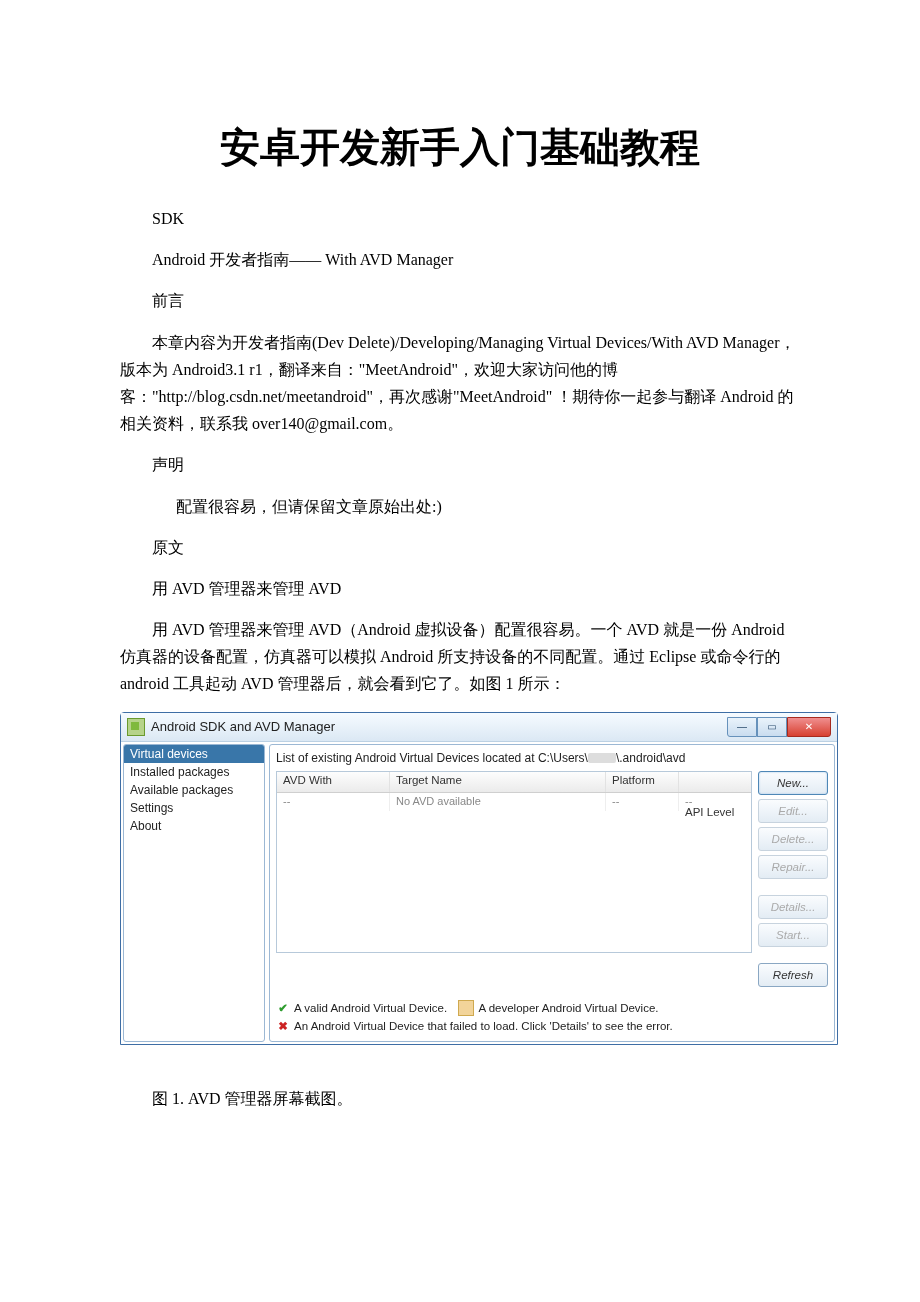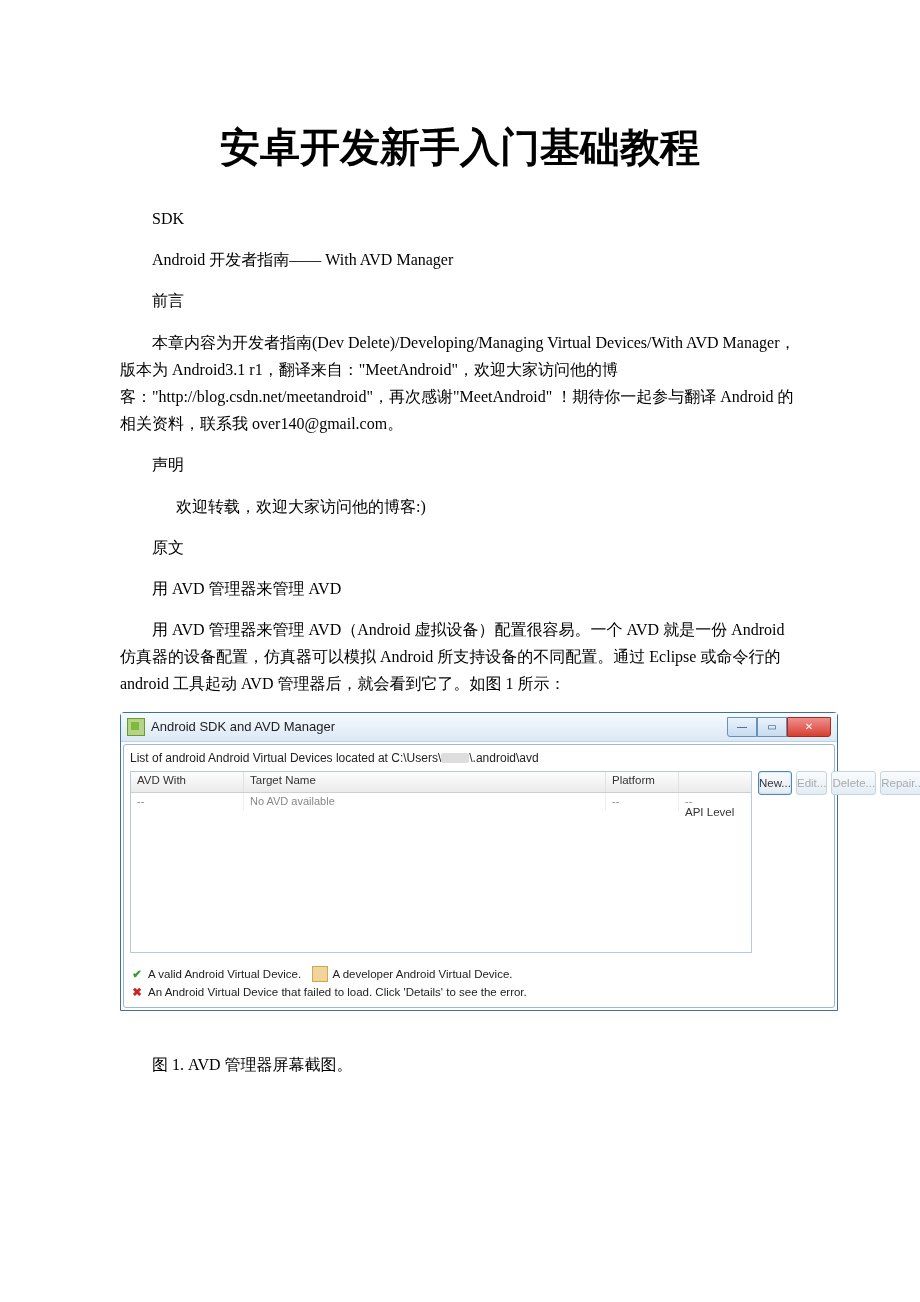--- a/index.html
+++ b/index.html
@@ -167,21 +167,23 @@
   .td {
     padding: 2px 6px;
     color: #888;
     font-size: 11px;
     border-right: 1px solid #eee;
   }
   .td:last-child { border-right: none; }
   .btn-col {
     width: 70px;
     display: flex;
+    flex-direction: column;
     gap: 4px;
+    font-style: italic;
   }
   .btn {
     height: 22px;
     border: 1px solid #8aa7c3;
     background: linear-gradient(#fafcfe, #e3ecf4);
     border-radius: 3px;
     font-size: 11.5px;
     color: #333;
     cursor: pointer;
     display: flex;
@@ -238,39 +240,46 @@
 <body>
 
 <div class="page">
   <h1>安卓开发新手入门基础教程</h1>
 
   <p class="para">SDK</p>
   <p class="para">Android 开发者指南—— With AVD Manager</p>
   <p class="para">前言</p>
   <p class="para-no-indent">　　本章内容为开发者指南(Dev Delete)/Developing/Managing Virtual Devices/With AVD Manager，版本为 Android3.1 r1，翻译来自："MeetAndroid"，欢迎大家访问他的博客："http://blog.csdn.net/meetandroid"，再次感谢"MeetAndroid" ！期待你一起参与翻译 Android 的相关资料，联系我 over140@gmail.com。</p>
   <p class="para">声明</p>
-  <p class="para-extra-indent">欢迎转载，欢迎大家访问他的博客:)</p>
+  <p class="para-extra-indent">配置很容易，但请保留文章原始出处:)</p>
   <p class="para">原文</p>
   <p class="para">用 AVD 管理器来管理 AVD</p>
   <p class="para-no-indent" style="text-indent:2em">用 AVD 管理器来管理 AVD（Android 虚拟设备）配置很容易。一个 AVD 就是一份 Android 仿真器的设备配置，仿真器可以模拟 Android 所支持设备的不同配置。通过 Eclipse 或命令行的 android 工具起动 AVD 管理器后，就会看到它了。如图 1 所示：</p>
 
   <div class="win-frame">
     <div class="titlebar">
       <span class="app-icon"></span>
       <span class="title-text">Android SDK and AVD Manager</span>
       <div class="win-controls">
         <div class="win-btn minimize">—</div>
         <div class="win-btn">▭</div>
         <div class="win-btn close">✕</div>
       </div>
     </div>
     <div class="win-body">
+      <div class="sidebar">
+        <div class="sidebar-item selected">Virtual devices</div>
+        <div class="sidebar-item">Installed packages</div>
+        <div class="sidebar-item">Available packages</div>
+        <div class="sidebar-item">Settings</div>
+        <div class="sidebar-item">About</div>
+      </div>
       <div class="main-panel">
         <div class="list-caption">
-          <span>List of android Android Virtual Devices located at C:\Users\</span><span class="path-blur"></span><span>\.android\avd</span>
+          <span>List of existing Android Virtual Devices located at C:\Users\</span><span class="path-blur"></span><span>\.android\avd</span>
         </div>
         <div class="table-row">
           <div class="table-wrap">
             <div class="table-box">
               <div class="thead">
                 <div class="th col-name">AVD With</div>
                 <div class="th col-target">Target Name</div>
                 <div class="th col-platform">Platform</div>
                 <div class="th col-api">API Level</div>
               </div>

